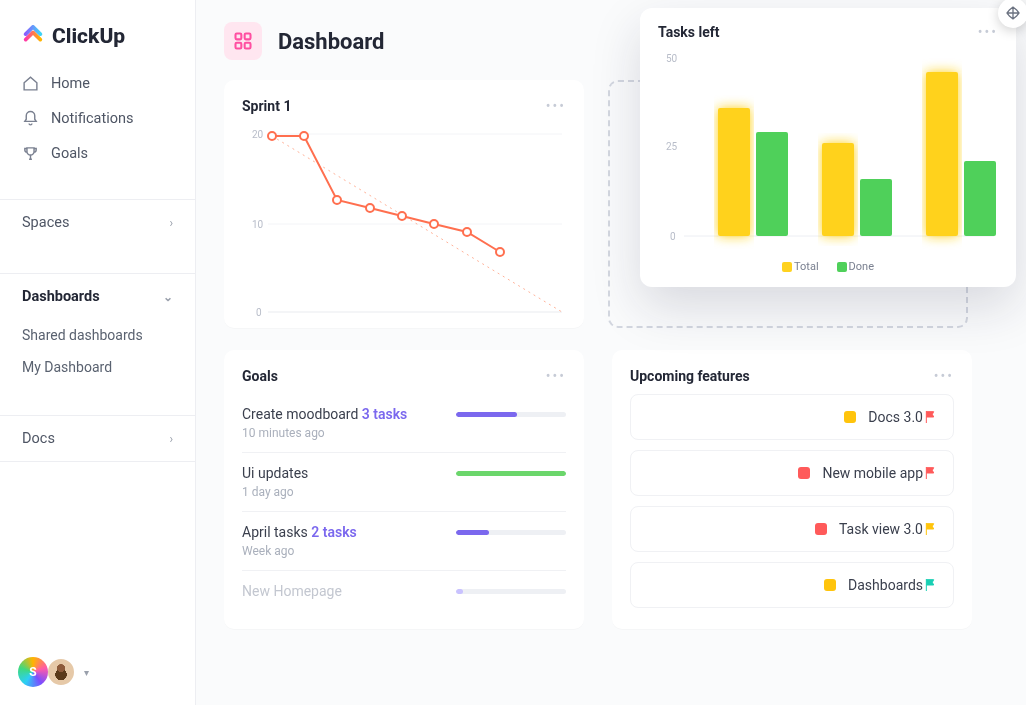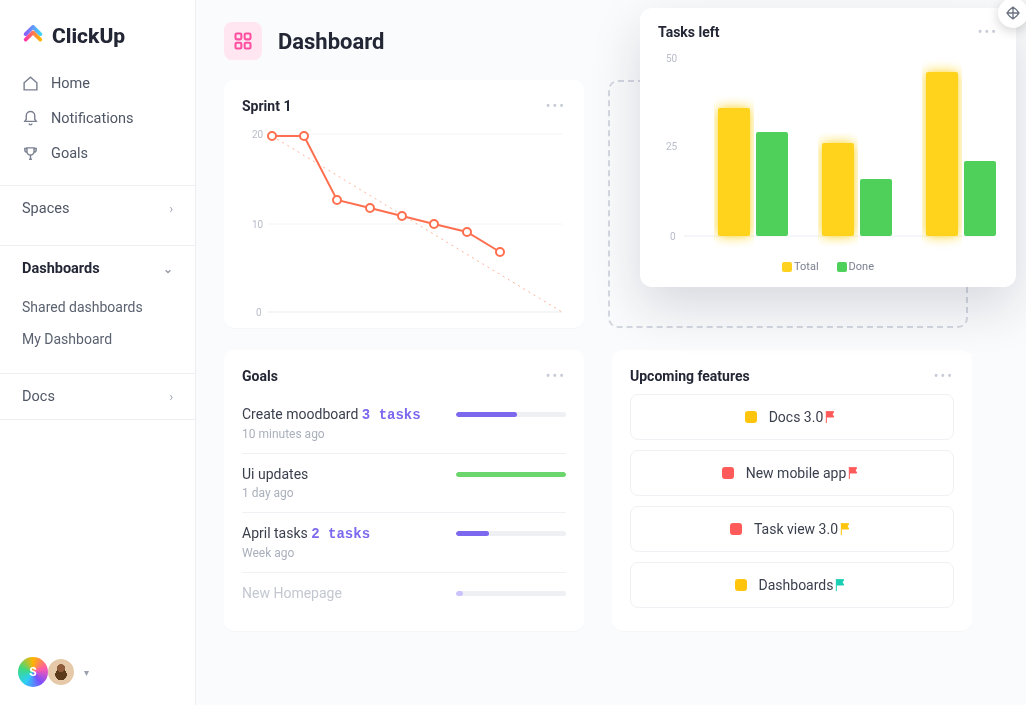--- a/index.html
+++ b/index.html
@@ -3,21 +3,21 @@
 <meta charset="utf-8">
 <style>
 * { box-sizing: border-box; margin: 0; padding: 0; }
 body { font-family: -apple-system, BlinkMacSystemFont, "Segoe UI", Roboto, sans-serif; background: #f5f6f8; width: 1026px; height: 705px; overflow: hidden; position: relative; }
 .app { display: flex; border-radius: 14px; overflow: visible; width: 100%; height: 100%; background: #fff; box-shadow: 0 10px 40px rgba(0,0,0,.06); }
 .sidebar { width: 196px; background: #fff; border-right: 1px solid #edeef2; display: flex; flex-direction: column; padding-top: 24px; position: relative; }
 .logo { display: flex; align-items: center; gap: 8px; padding: 0 22px 18px; }
 .logo-text { font-weight: 800; font-size: 21px; color: #232735; }
 .nav { padding: 0 10px; }
 .nav-item { display: flex; align-items: center; gap: 12px; padding: 9px 12px; color: #4f5665; font-size: 14.5px; cursor: pointer; border-radius: 6px; }
-.section { border-top: 1px solid #edeef2; margin-top: 14px; padding: 14px 22px; display:flex; align-items:center; justify-content:space-between; color:#4f5665; font-size:14.5px; cursor:pointer;}
+.section { border-top: 1px solid #edeef2; margin-top: 28px; padding: 14px 22px; display:flex; align-items:center; justify-content:space-between; color:#4f5665; font-size:14.5px; cursor:pointer;}
 .section.bold { font-weight:700; color:#232735; }
 .subnav { padding: 0 22px 4px; }
 .subnav-item { padding: 8px 0; color:#5a6270; font-size:14px; cursor:pointer;}
 .avatar-row { position:absolute; bottom:18px; left:18px; display:flex; align-items:center; gap:6px;}
 .avatar { width:30px; height:30px; border-radius:50%; }
 .av1 { background: conic-gradient(#ffb400,#ff5aa9,#7b4dff,#2ccff5,#3fd97f,#ffb400); display:flex; align-items:center; justify-content:center; color:#fff; font-weight:700; font-size:12px; margin-right:-8px; z-index:2;}
 .av2 { background:#e6c9a8; background-image:radial-gradient(circle at 50% 35%,#8d5a3a 0,#8d5a3a 18%,transparent 19%),radial-gradient(circle at 50% 60%,#5a3a1a 0,#5a3a1a 28%,transparent 29%); border:2px solid #fff;}
 .caret-down { font-size:10px; color:#9aa0ac; margin-left:2px;}
 .main { flex:1; background:#fafbfc; padding:22px 28px 0; position:relative; overflow:hidden;}
 .header { display:flex; align-items:center; gap:16px; margin-bottom:20px;}
@@ -28,27 +28,27 @@
 .card-title { font-size:14px; font-weight:700; color:#232735;}
 .card-head { display:flex; justify-content:space-between; align-items:center; margin-bottom:10px;}
 .dots { color:#c6cbd6; letter-spacing:2px; font-size:14px; cursor:pointer;}
 .sprint-card { width:360px; height:248px;}
 .dropzone { flex:1; border:2px dashed #d3d7e0; border-radius:10px; max-width:360px;}
 .goals-card { width:360px; margin-top:22px;}
 .goal { border-bottom:1px solid #f0f1f4; padding:12px 0;}
 .goal:last-child { border-bottom:none;}
 .goal-top { display:flex; justify-content:space-between; align-items:center; gap:10px;}
 .goal-name { font-size:14px; color:#3a3f4d;}
-.goal-name .accent { color:#7b68ee; font-weight:600;font-family:Liberation Mono, monospace;}
+.goal-name .accent { color:#7b68ee; font-weight:600;}
 .goal-name.faded { color:#c3c7d0;}
 .goal-time { font-size:12px; color:#aab0bc; margin-top:4px;}
 .bar { width:110px; height:5px; background:#eef0f4; border-radius:3px; overflow:hidden;}
 .bar-fill { height:100%; border-radius:3px;}
 .features-card { width:360px; margin-top:22px; margin-left:4px;}
-.feat { display:flex; align-items:center; justify-content:center; padding:14px 14px; border:1px solid #f0f1f4; border-radius:8px; margin-top:10px; cursor:pointer;}
+.feat { display:flex; align-items:center; justify-content:flex-end; padding:14px 14px; border:1px solid #f0f1f4; border-radius:8px; margin-top:10px; cursor:pointer;}
 .feat:first-of-type { margin-top:4px;}
 .feat-left { display:flex; align-items:center; gap:12px;}
 .sq { width:12px; height:12px; border-radius:3px;}
 .feat-name { font-size:14px; color:#3a3f4d;}
 .flag { width:16px; height:16px; position:relative;}
 .flag svg { width:16px; height:16px;}
 .float-card { position:absolute; top:8px; right:10px; width:376px; background:#fff; border-radius:12px; padding:16px 18px 14px; box-shadow:0 20px 50px rgba(30,30,60,.15); z-index:20;}
 .float-handle { position:absolute; top:-2px; right:-2px; width:30px; height:30px; border-radius:50%; background:#fff; box-shadow:0 3px 12px rgba(0,0,0,.18); display:flex; align-items:center; justify-content:center; z-index:22; cursor:grab;}
 .axis-label { font-size:10px; fill:#b8bdc9;}
 .legend { display:flex; justify-content:center; gap:18px; margin-top:6px;}

